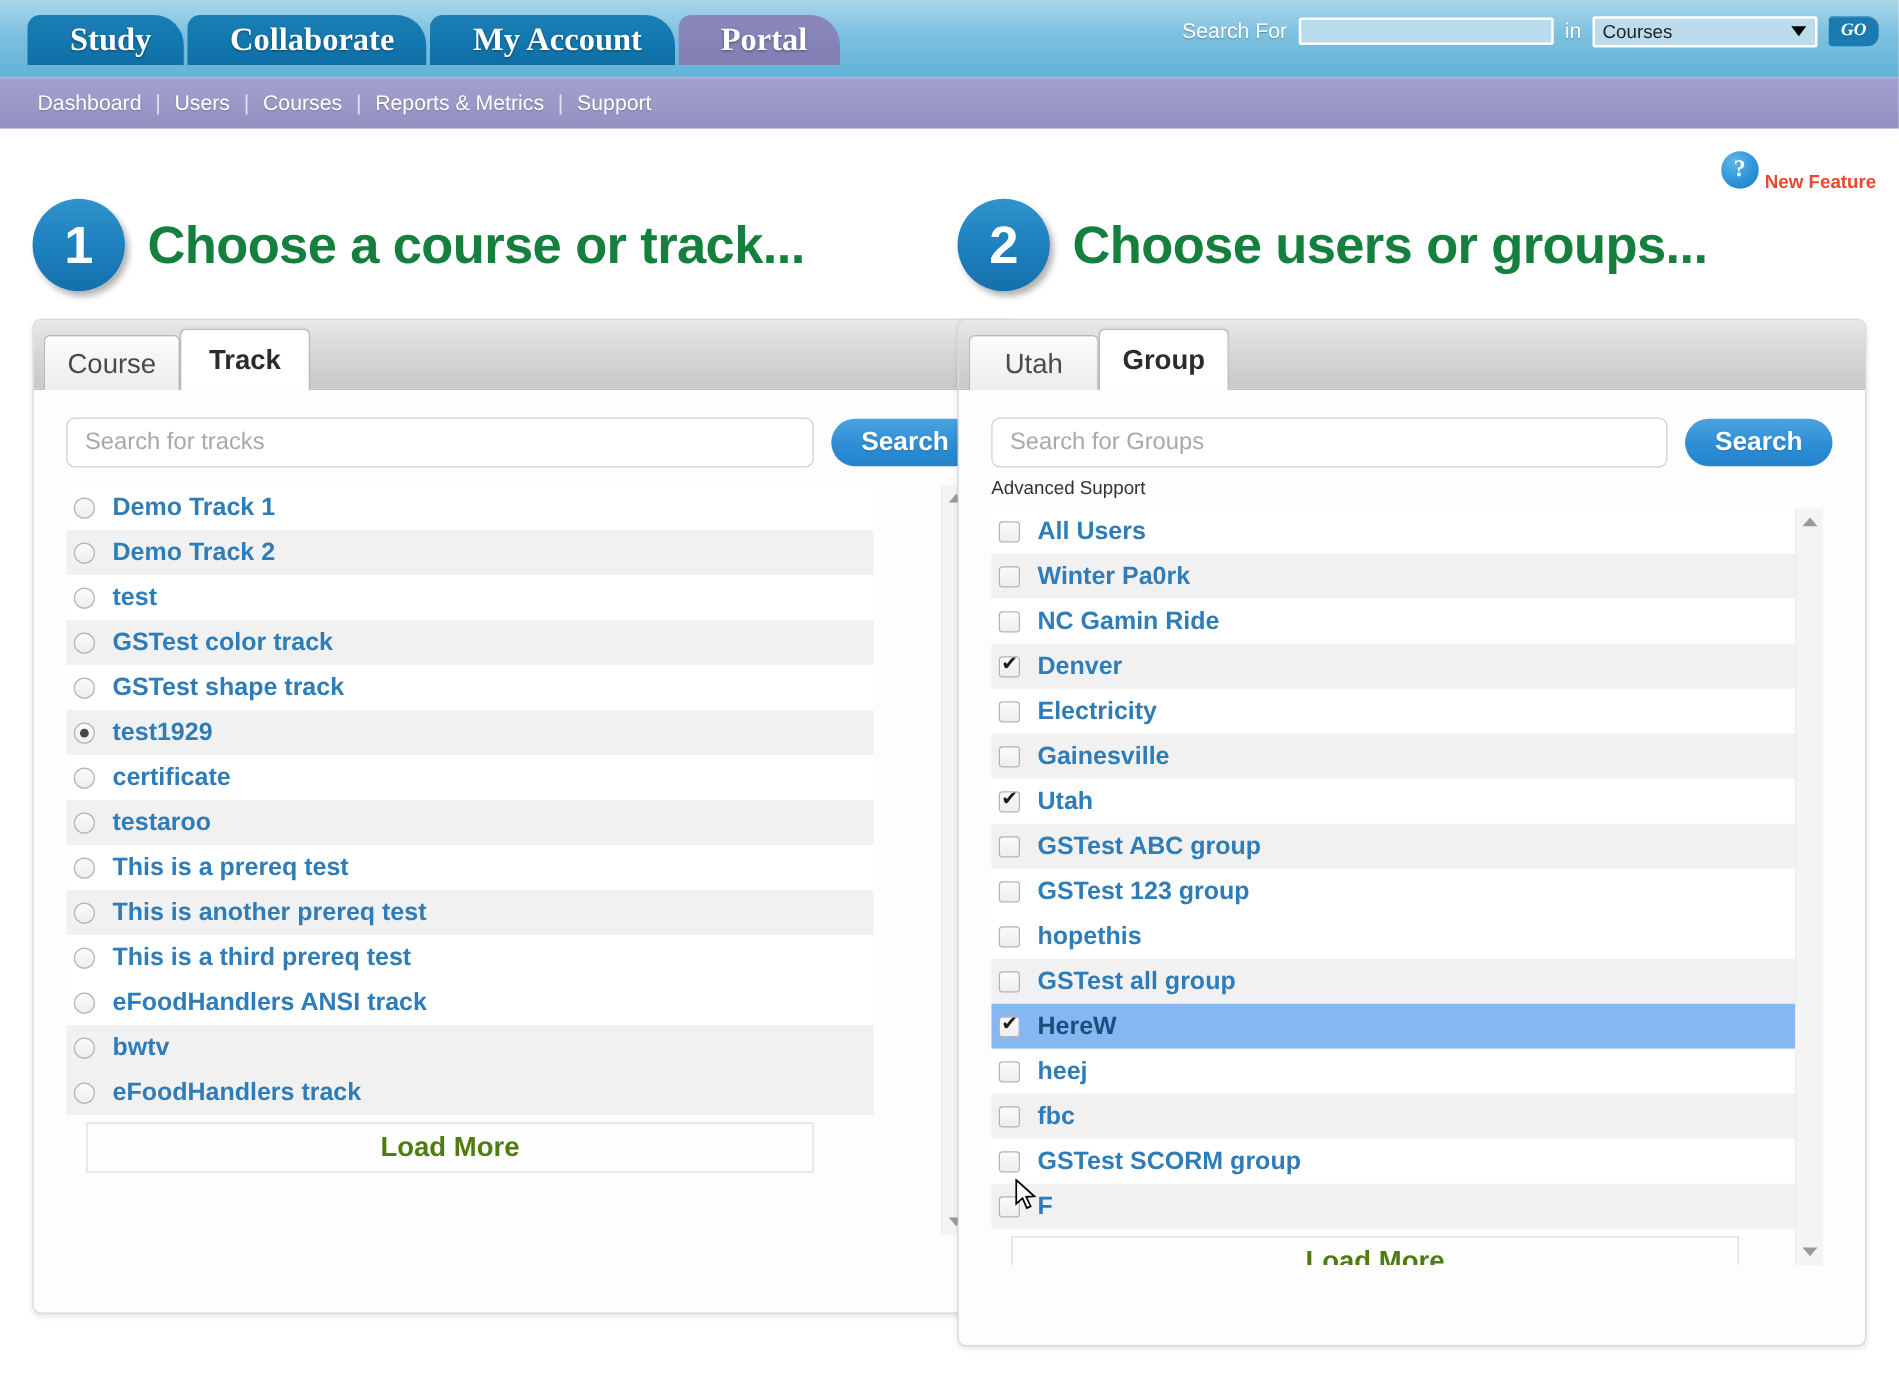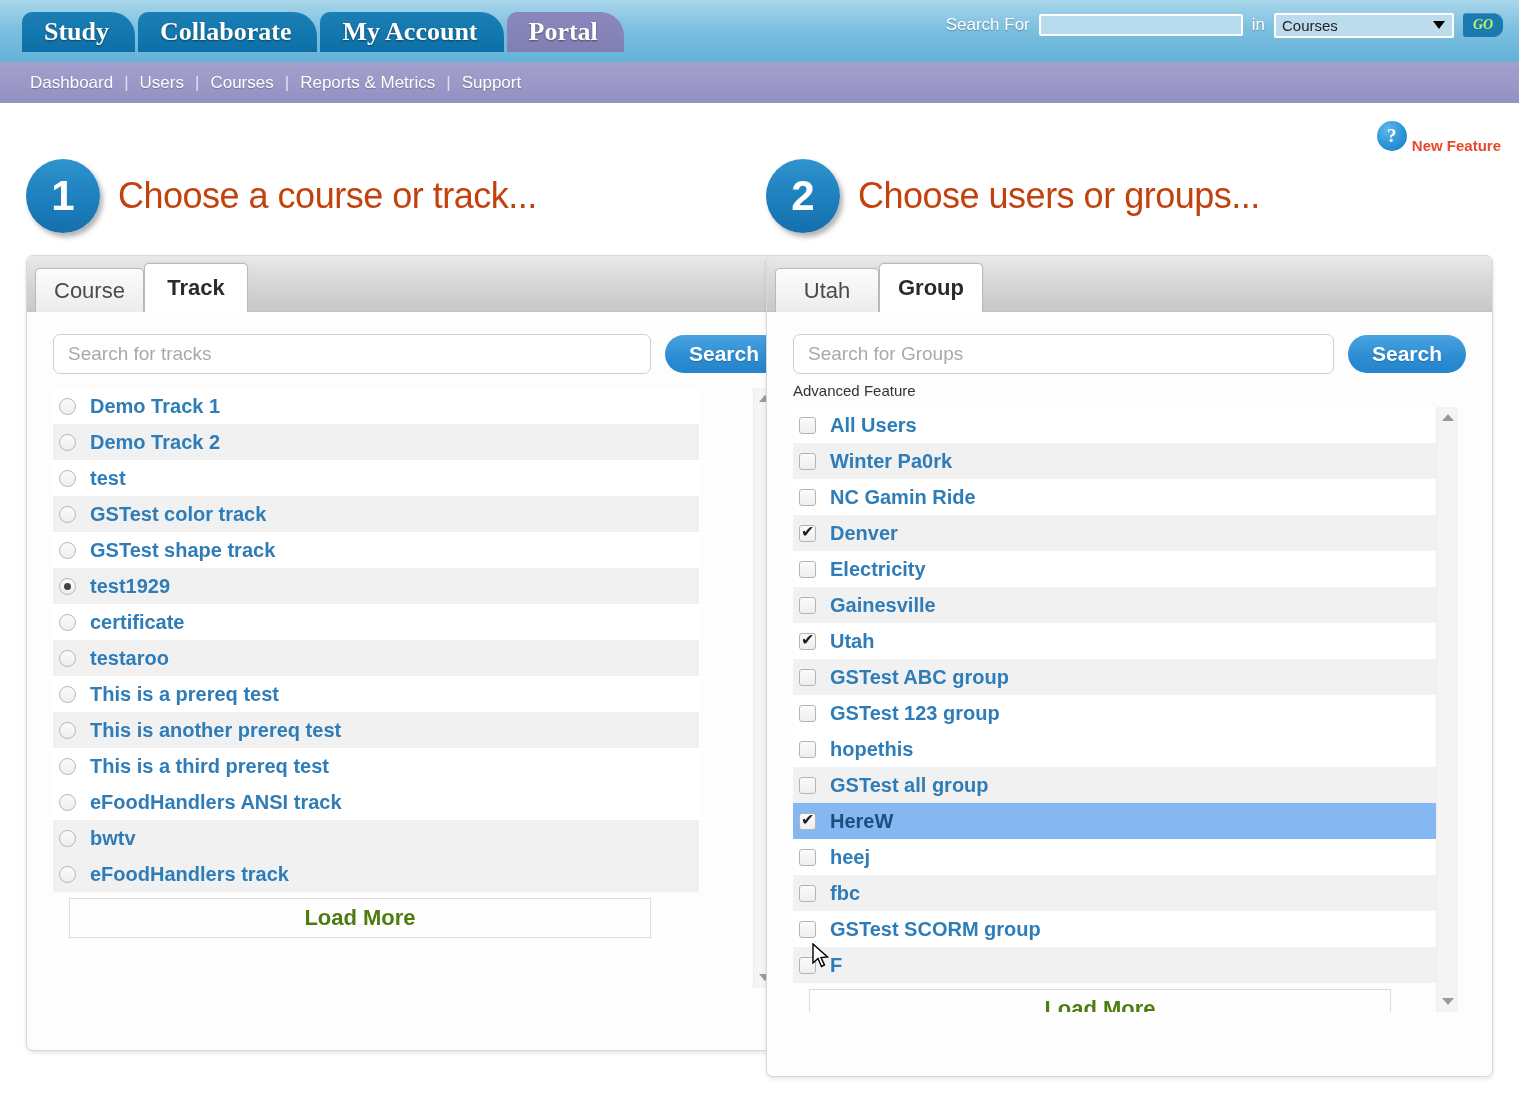--- a/index.html
+++ b/index.html
@@ -16,21 +16,21 @@
     position: absolute; left: 0; top: 0; width: 1519px; height: 62px;
     background: linear-gradient(to bottom, #a9d6ea 0%, #7dc0e0 45%, #63b2d8 100%);
   }
   #tabstrip {
     position: absolute; left: 22px; top: 6px; height: 46px;
     display: flex; align-items: flex-end;
   }
   .main-tab {
     height: 40px;
     display: flex; align-items: center; justify-content: center;
-    padding: 0 26px 0 22px;
+    padding: 0 26px 0 34px;
     margin-right: 3px;
     border-radius: 10px 24px 0 0;
     color: #ffffff;
     font-family: "Liberation Serif", serif;
     font-size: 26px;
     font-weight: bold;
     text-shadow: 0 1px 2px rgba(0,0,0,0.45);
     background: linear-gradient(to bottom, #1b7fb5 0%, #1277ae 60%, #0d6ea5 100%);
     cursor: pointer;
     position: relative;
@@ -76,21 +76,21 @@
     transform: translateY(-50%);
     width: 0; height: 0;
     border-left: 6px solid transparent;
     border-right: 6px solid transparent;
     border-top: 8px solid #000;
   }
   #go-button {
     width: 40px; height: 24px;
     background: #1b7ab0;
     border-radius: 3px 9px 9px 3px;
-    color: #bef264;
+    color: #ffffff;
     font-family: "Liberation Serif", serif;
     font-style: italic; font-weight: bold;
     font-size: 14px;
     display: flex; align-items: center; justify-content: center;
     cursor: pointer;
     box-shadow: inset 0 1px 0 rgba(255,255,255,0.2);
   }
 
   
   #navbar {
@@ -130,21 +130,21 @@
   .step-badge {
     width: 74px; height: 74px; border-radius: 50%;
     background: linear-gradient(to bottom, #2f93cd 0%, #1d7fbd 55%, #156fac 100%);
     color: #ffffff;
     font-size: 42px; font-weight: bold;
     display: flex; align-items: center; justify-content: center;
     box-shadow: 3px 4px 5px rgba(0,0,0,0.30);
     font-family: "Liberation Sans", sans-serif;
   }
   .step-title {
-    color: #c2410c; font-size: 36px; font-weight: normal;
+    color: #15803d; font-size: 42px; font-weight: bold;
     letter-spacing: -0.5px;
   }
 
   .panel {
     position: absolute;
     background: #fdfdfd;
     border: 1px solid #d8d8d8;
     border-radius: 7px;
     box-shadow: 0 2px 4px rgba(0,0,0,0.10);
   }
@@ -427,21 +427,21 @@
   <div class="panel" id="panel-right" style="left:766px; top:152px; width:727px; height:822px;">
     <div class="tabs-row" id="right-tabs">
         <div class="sub-tab">Utah</div>
         <div class="sub-tab active">Group</div>
       </div>
     <div class="panel-body">
       <div class="search-row">
         <input class="search-input" id="group-search" type="text" placeholder="Search for Groups" style="">
         <button class="search-btn">Search</button>
       </div>
-      <div class="adv-search">Advanced Feature</div>
+      <div class="adv-search">Advanced Support</div>
       <div class="list-wrap" style="height:605px; margin-top:8px;">
         <div class="list-scroll" id="group-list" style="width:646px; height:605px;">
             <div class="list-row">
               <span class="checkbox"></span>
               <span class="label">All Users</span>
             </div>
             <div class="list-row alt">
               <span class="checkbox"></span>
               <span class="label">Winter Pa0rk</span>
             </div>

